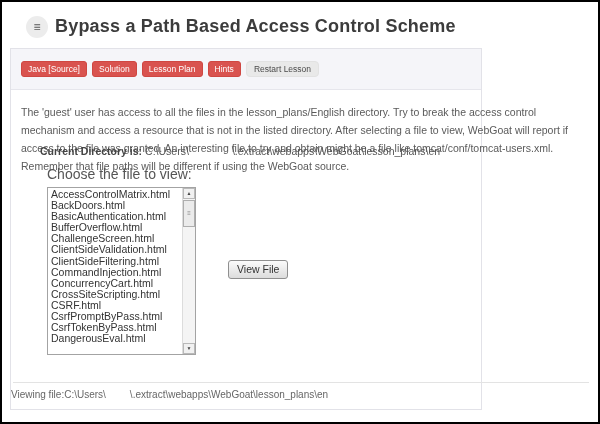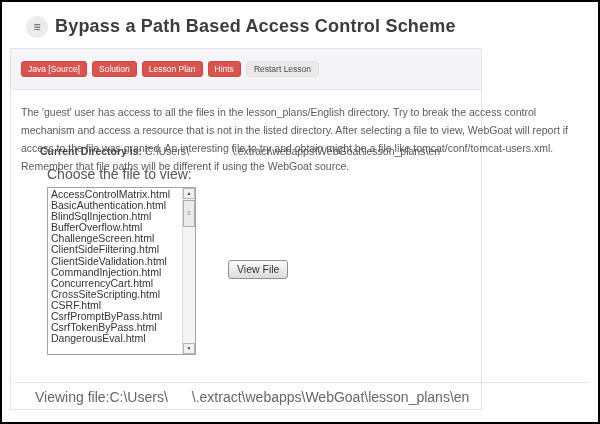--- a/index.html
+++ b/index.html
@@ -107,22 +107,22 @@
     border: 1px solid #8f8f8f; border-radius: 3px;
     background: linear-gradient(#fbfbfb, #dcdcdc);
     cursor: pointer;
   }
   
   .status-sep {
     position: absolute; left: 2px; top: 333px; width: 576px;
     border-top: 1px solid #e3e3e3;
   }
   .status-line {
-    position: absolute; left: 24px; top: 340px;
-    font-size: 14px; color: #666; white-space: pre;
+    position: absolute; left: 0; top: 340px;
+    font-size: 10px; color: #666; white-space: pre;
   }
 </style>
 </head>
 <body>
 
 <div class="page">
 
   <div class="menu-btn">
     <span>≡</span>
   </div>
@@ -140,26 +140,26 @@
 
     <div class="desc">The 'guest' user has access to all the files in the lesson_plans/English directory. Try to break the access control mechanism and access a resource that is not in the listed directory. After selecting a file to view, WebGoat will report if access to the file was granted. An interesting file to try and obtain might be a file like tomcat/conf/tomcat-users.xml. Remember that file paths will be different if using the WebGoat source.</div>
 
     <div class="curdir"><b>Current Directory is:</b><span>C:\Users\</span><span class="gap-lg"></span><span>\.extract\webapps\WebGoat\lesson_plans\en</span></div>
 
     <div class="choose-label">Choose the file to view:</div>
 
     <div class="listbox">
       <div class="list-options">
           <div class="list-option">AccessControlMatrix.html</div>
+          <div class="list-option">BackDoors.html</div>
           <div class="list-option">BasicAuthentication.html</div>
-          <div class="list-option">BlindSqlInjection.html</div>
           <div class="list-option">BufferOverflow.html</div>
           <div class="list-option">ChallengeScreen.html</div>
+          <div class="list-option">ClientSideValidation.html</div>
           <div class="list-option">ClientSideFiltering.html</div>
-          <div class="list-option">ClientSideValidation.html</div>
           <div class="list-option">CommandInjection.html</div>
           <div class="list-option">ConcurrencyCart.html</div>
           <div class="list-option">CrossSiteScripting.html</div>
           <div class="list-option">CSRF.html</div>
           <div class="list-option">CsrfPromptByPass.html</div>
           <div class="list-option">CsrfTokenByPass.html</div>
           <div class="list-option">DangerousEval.html</div>
         </div>
       <div class="scrollbar">
         <div class="sb-btn sb-up">▲</div>

